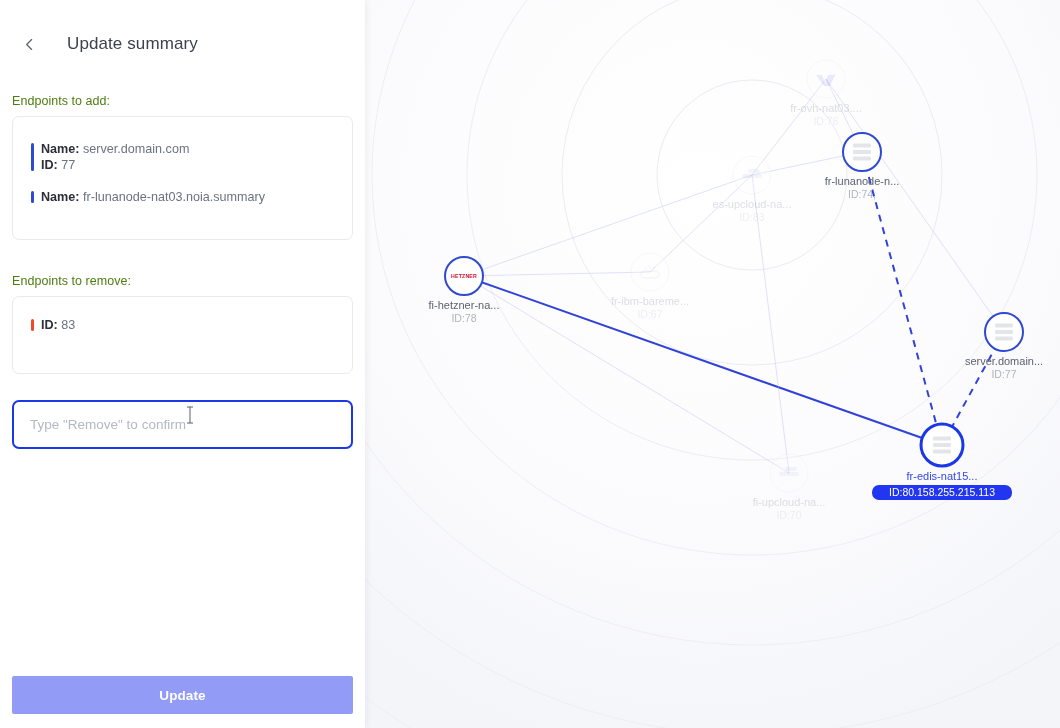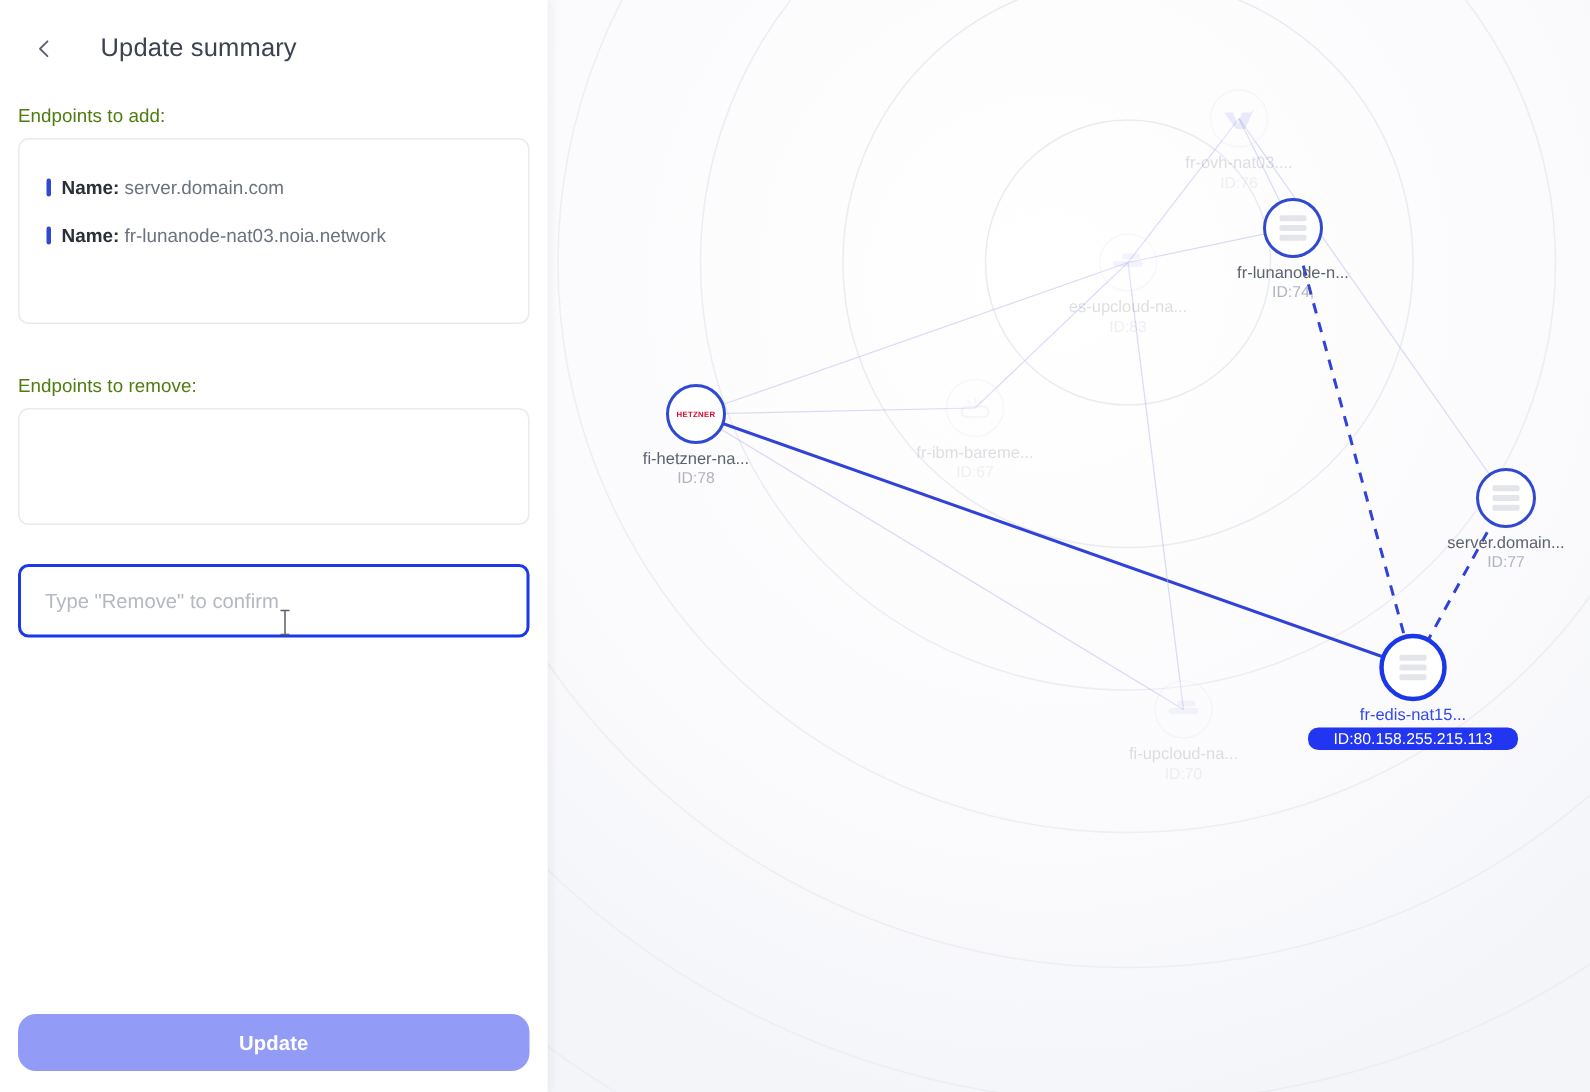--- a/index.html
+++ b/index.html
@@ -28,21 +28,21 @@
     box-sizing: border-box;
     flex: 0 0 365px;
     z-index: 5;
     box-shadow: 2px 0 6px rgba(30,30,60,0.055);
   }
 
   .sb-header {
     display: flex;
     align-items: center;
     height: 64px;
-    padding: 0 12px;
+    padding: 12px 12px;
   }
   .back-btn {
     width: 34px;
     height: 34px;
     display: flex;
     align-items: center;
     justify-content: center;
     cursor: pointer;
     flex: 0 0 34px;
   }
@@ -131,21 +131,21 @@
     left: 0;
     right: 0;
     bottom: 0;
     padding: 0 12px 14px 12px;
     box-sizing: border-box;
   }
   .update-btn {
     width: 100%;
     height: 38px;
     border: none;
-    border-radius: 12px;
+    border-radius: 2px;
     background: #929cf7;
     color: #ffffff;
     font-size: 13.5px;
     font-weight: 700;
     font-family: "Liberation Sans", sans-serif;
     cursor: pointer;
     letter-spacing: 0.1px;
   }
 
   
@@ -210,33 +210,41 @@
     </div>
 
     <div class="section-label">Endpoints to add:</div>
 
     <div class="card card-add">
       <div class="endpoint ep-add">
         <div class="ep-line">
           <b>Name:</b>
           <span>server.domain.com</span>
         </div>
+        <div class="ep-line">
+          <b>ID:</b>
+          <span>77</span>
+        </div>
       </div>
       <div class="endpoint ep-add">
         <div class="ep-line">
           <b>Name:</b>
-          <span>fr-lunanode-nat03.noia.network</span>
+          <span>fr-lunanode-nat03.noia.summary</span>
         </div>
       </div>
     </div>
 
     <div class="section-label label-remove">Endpoints to remove:</div>
 
     <div class="card card-remove">
       <div class="endpoint ep-remove">
+        <div class="ep-line">
+          <b>ID:</b>
+          <span>83</span>
+        </div>
       </div>
     </div>
 
     <div class="confirm-input-wrap">
       <input class="confirm-input" type="text" autofocus="" placeholder="Type &quot;Remove&quot; to confirm" value="" style="">
     </div>
 
     <div class="sb-footer">
       <button class="update-btn">Update</button>
     </div>

